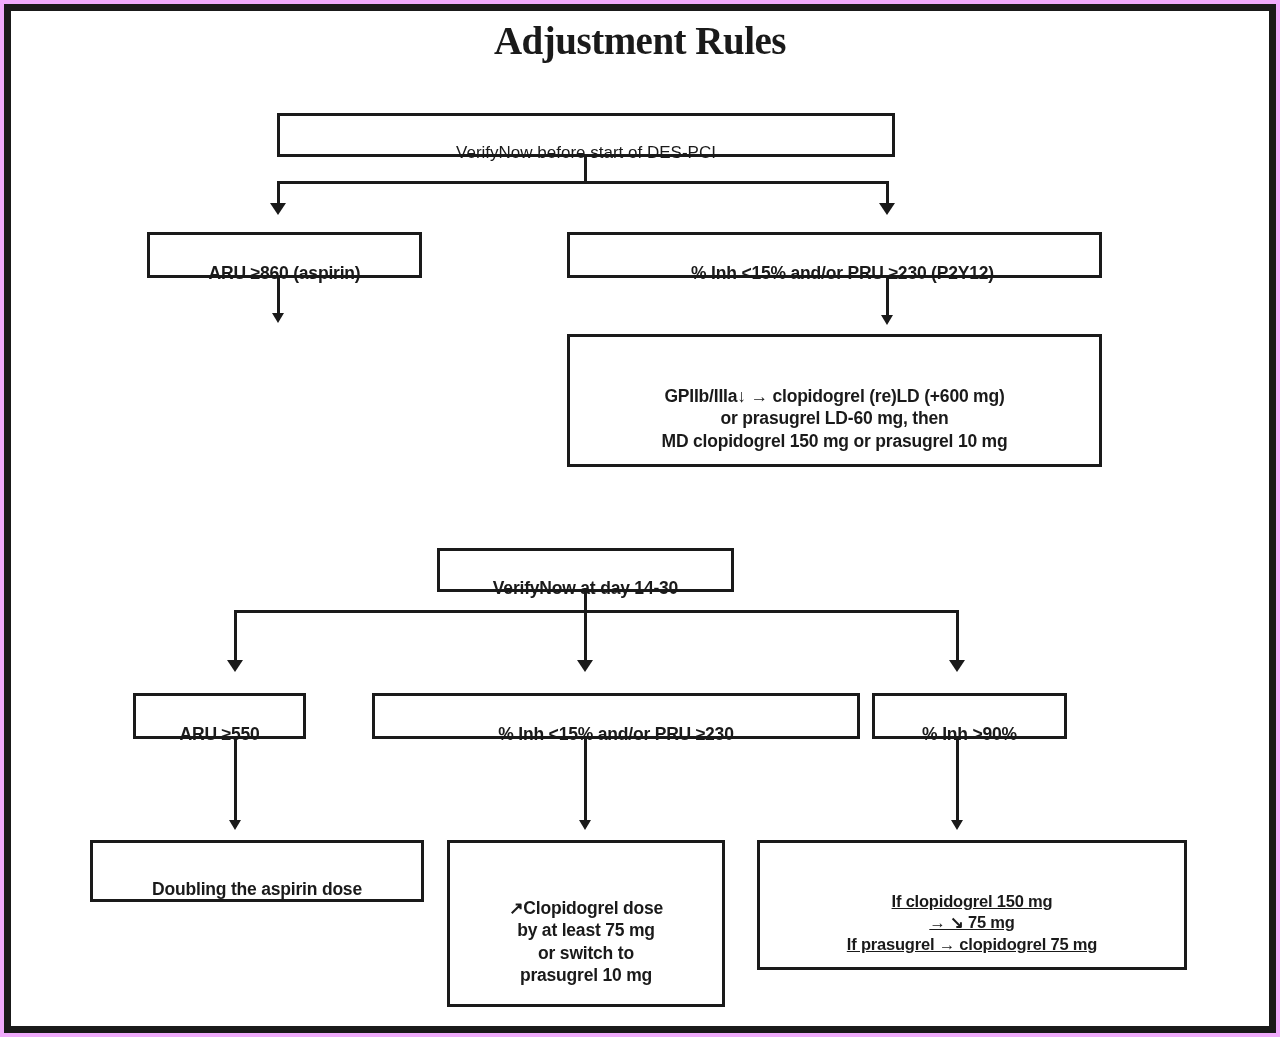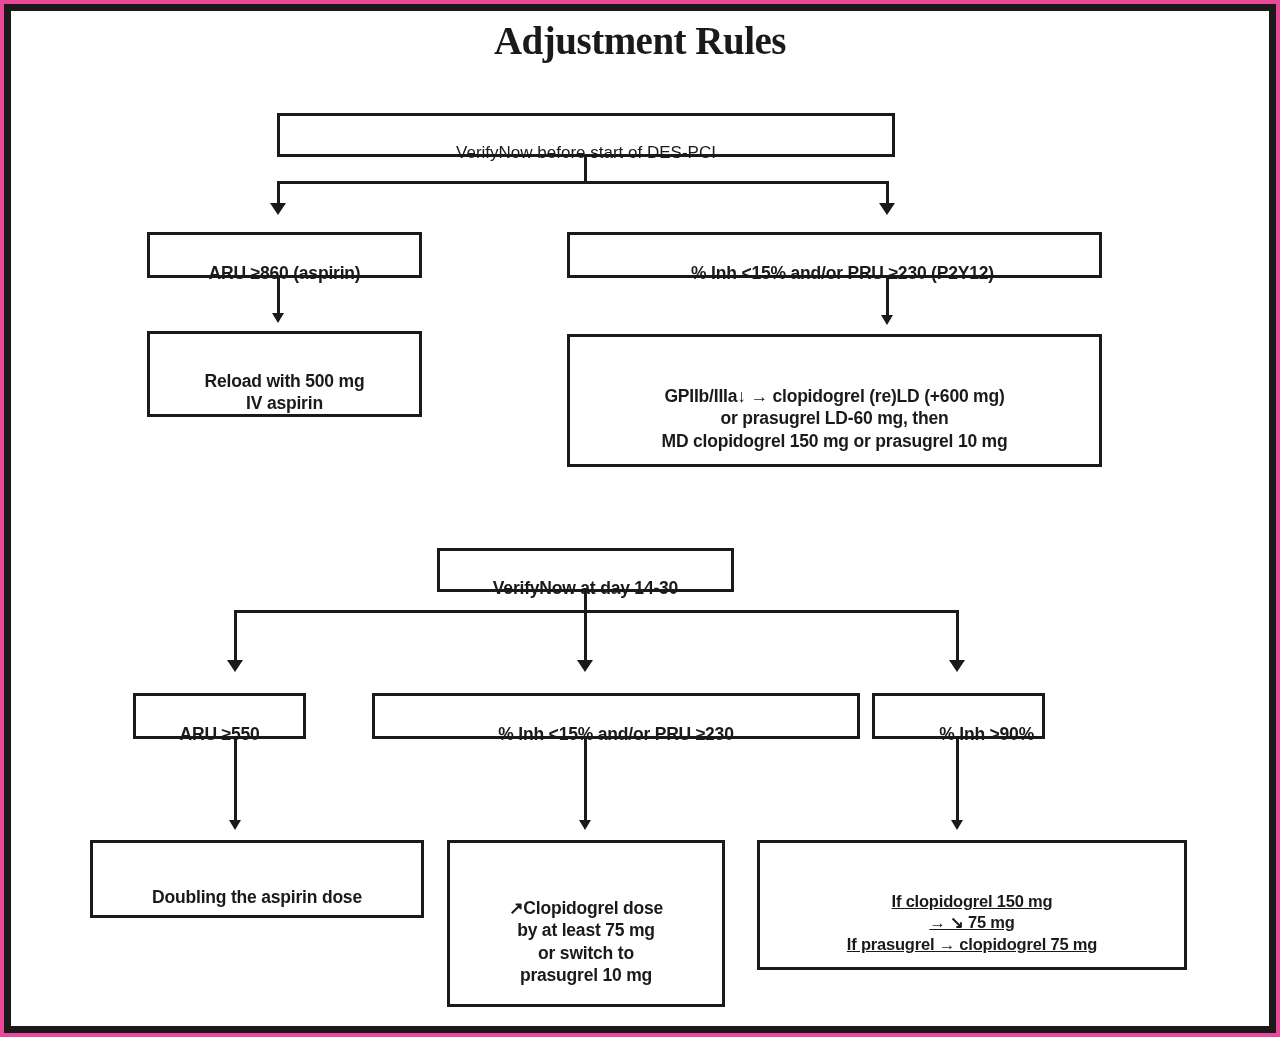--- a/index.html
+++ b/index.html
@@ -7,21 +7,21 @@
     padding: 0;
     background: #ffffff;
   }
   body {
     font-family: "Liberation Sans", sans-serif;
   }
   #page {
     position: relative;
     width: 1280px;
     height: 1037px;
-    background: #ec4899;
+    background: #f0abfc;
     overflow: hidden;
     box-sizing: border-box;
   }
   
   #frame {
     position: absolute;
     left: 4px;
     top: 4px;
     width: 1272px;
     height: 1029px;
@@ -128,24 +128,20 @@
   <div class="node n-bold" style="left:567px; top:232px; width:535px; height:46px;padding-left:24px;">
     <span class="txt">% Inh &lt;15% and/or PRU ≥230 (P2Y12)</span>
   </div>
 
   <div class="vline" style="left:277px; top:278px; height:42px;"></div>
   <div class="arrow-sm" style="left:272px; top:313px;"></div>
 
   <div class="vline" style="left:886px; top:278px; height:44px;"></div>
   <div class="arrow-sm" style="left:881px; top:315px;"></div>
 
-  <div class="node n-bold" style="left:147px; top:331px; width:275px; height:86px;">
-    <span class="txt">Reload with 500 mg
-IV aspirin</span>
-  </div>
 
   <div class="node n-bold" style="left:567px; top:334px; width:535px; height:133px;">
     <span class="txt">GPIIb/IIIa↓ → clopidogrel (re)LD (+600 mg)
 or prasugrel LD-60 mg, then
 MD clopidogrel 150 mg or prasugrel 10 mg</span>
   </div>
 
   <div class="node n-bold" style="left:437px; top:548px; width:297px; height:44px;">
     <span class="txt">VerifyNow at day 14-30</span>
   </div>
@@ -163,34 +159,34 @@
   <div class="arrow" style="left:949px; top:660px;"></div>
 
   <div class="node n-bold" style="left:133px; top:693px; width:173px; height:46px;justify-content:center;">
     <span class="txt">ARU ≥550</span>
   </div>
 
   <div class="node n-bold" style="left:372px; top:693px; width:488px; height:46px;">
     <span class="txt">% Inh &lt;15% and/or PRU ≥230</span>
   </div>
 
-  <div class="node n-bold" style="left:872px; top:693px; width:173px; height:46px;justify-content:flex-end;">
+  <div class="node n-bold" style="left:872px; top:693px; width:195px; height:46px;">
     <span class="txt">% Inh &gt;90%</span>
   </div>
 
   <div class="vline" style="left:234px; top:739px; height:88px;"></div>
   <div class="arrow-sm" style="left:229px; top:820px;"></div>
 
   <div class="vline" style="left:584px; top:739px; height:88px;"></div>
   <div class="arrow-sm" style="left:579px; top:820px;"></div>
 
   <div class="vline" style="left:956px; top:739px; height:88px;"></div>
   <div class="arrow-sm" style="left:951px; top:820px;"></div>
 
-  <div class="node n-bold" style="left:90px; top:840px; width:334px; height:78px;">
+  <div class="node n-bold" style="left:90px; top:840px; width:334px; height:62px;">
     <span class="txt">Doubling the aspirin dose</span>
   </div>
 
   <div class="node n-bold" style="left:447px; top:840px; width:278px; height:167px;">
     <span class="txt">↗Clopidogrel dose
 by at least 75 mg
 or switch to
 prasugrel 10 mg</span>
   </div>
 

